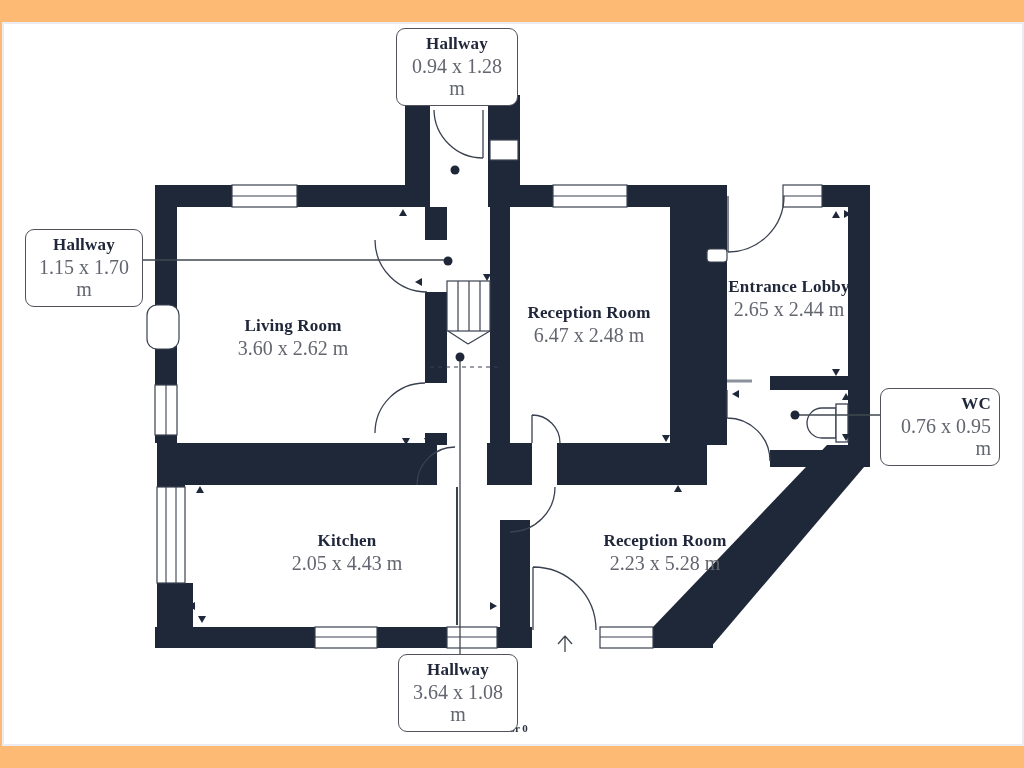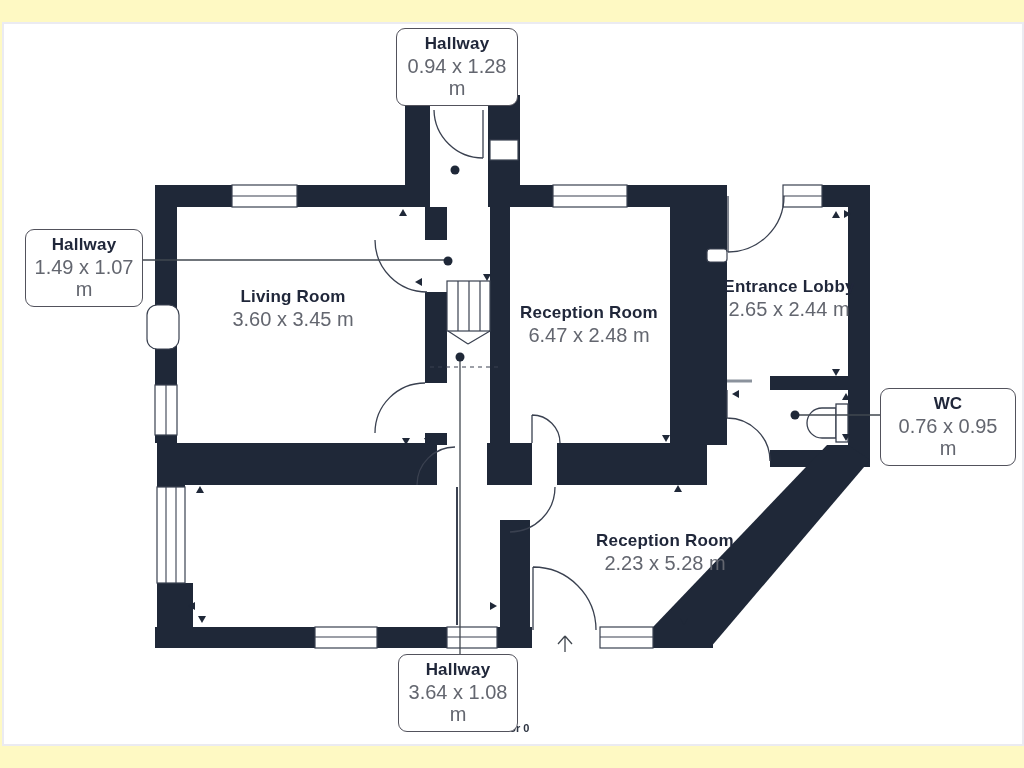--- a/index.html
+++ b/index.html
@@ -1,17 +1,17 @@
 <!DOCTYPE html>
 <html><head>
 <meta charset="utf-8">
 <style>
   html,body{margin:0;padding:0;background:#fff;width:1024px;height:768px;overflow:hidden;}
   body{font-family:"Liberation Sans","DejaVu Sans",sans-serif;}
-  .canvas{position:absolute;left:0;top:0;width:1024px;height:768px;background:#fef9c3;}
+  .canvas{position:absolute;left:0;top:0;width:1024px;height:768px;background:#fdba74;font-family:Liberation Serif, serif;}
   .frame{position:absolute;left:2px;top:22px;width:1018px;height:720px;
          border:2px solid #ebebf1;background:#fff;}
   svg.plan{position:absolute;left:0;top:0;}
   .callout{position:absolute;background:#fff;border:1.6px solid #52525c;border-radius:9px;
            text-align:center;padding:4px 8px 6px;box-sizing:border-box;z-index:5;}
   .room-label{position:absolute;text-align:center;transform:translateX(-50%);z-index:4;white-space:nowrap;}
   .rn{font-weight:bold;font-size:17px;line-height:22px;color:#20273a;letter-spacing:.2px;}
   .rd{font-size:20px;line-height:22px;color:#63666f;}
   .floor-label{position:absolute;transform:translateX(-50%);font-size:11px;font-weight:bold;
                color:#2b3240;z-index:4;}
@@ -160,43 +160,47 @@
     </g>
   </svg>
 
   <div class="callout" style="left:396px;top:28px;width:122px;">
     <div class="rn">Hallway</div>
     <div class="rd">0.94 x 1.28 m</div>
   </div>
 
   <div class="callout" style="left:25px;top:229px;width:118px;">
     <div class="rn">Hallway</div>
-    <div class="rd">1.49 x 1.07 m</div>
-  </div>
-
-  <div class="room-label" style="left:293px;top:286px;text-align:center;">
+    <div class="rd">1.15 x 1.70 m</div>
+  </div>
+
+  <div class="room-label" style="left:293px;top:315px;text-align:center;">
     <div class="rn">Living Room</div>
-    <div class="rd">3.60 x 3.45 m</div>
+    <div class="rd">3.60 x 2.62 m</div>
   </div>
 
   <div class="room-label" style="left:589px;top:302px;">
     <div class="rn">Reception Room</div>
     <div class="rd">6.47 x 2.48 m</div>
   </div>
 
   <div class="room-label" style="left:789px;top:276px;">
     <div class="rn">Entrance Lobby</div>
     <div class="rd">2.65 x 2.44 m</div>
   </div>
 
-  <div class="callout" style="left:880px;top:388px;width:136px;">
+  <div class="callout" style="left:880px;top:388px;width:120px;text-align:right;">
     <div class="rn">WC</div>
     <div class="rd">0.76 x 0.95 m</div>
   </div>
 
+  <div class="room-label" style="left:347px;top:530px;">
+    <div class="rn">Kitchen</div>
+    <div class="rd">2.05 x 4.43 m</div>
+  </div>
 
   <div class="room-label" style="left:665px;top:530px;">
     <div class="rn">Reception Room</div>
     <div class="rd">2.23 x 5.28 m</div>
   </div>
 
   <div class="callout" style="left:398px;top:654px;width:120px;">
     <div class="rn">Hallway</div>
     <div class="rd">3.64 x 1.08 m</div>
   </div>

